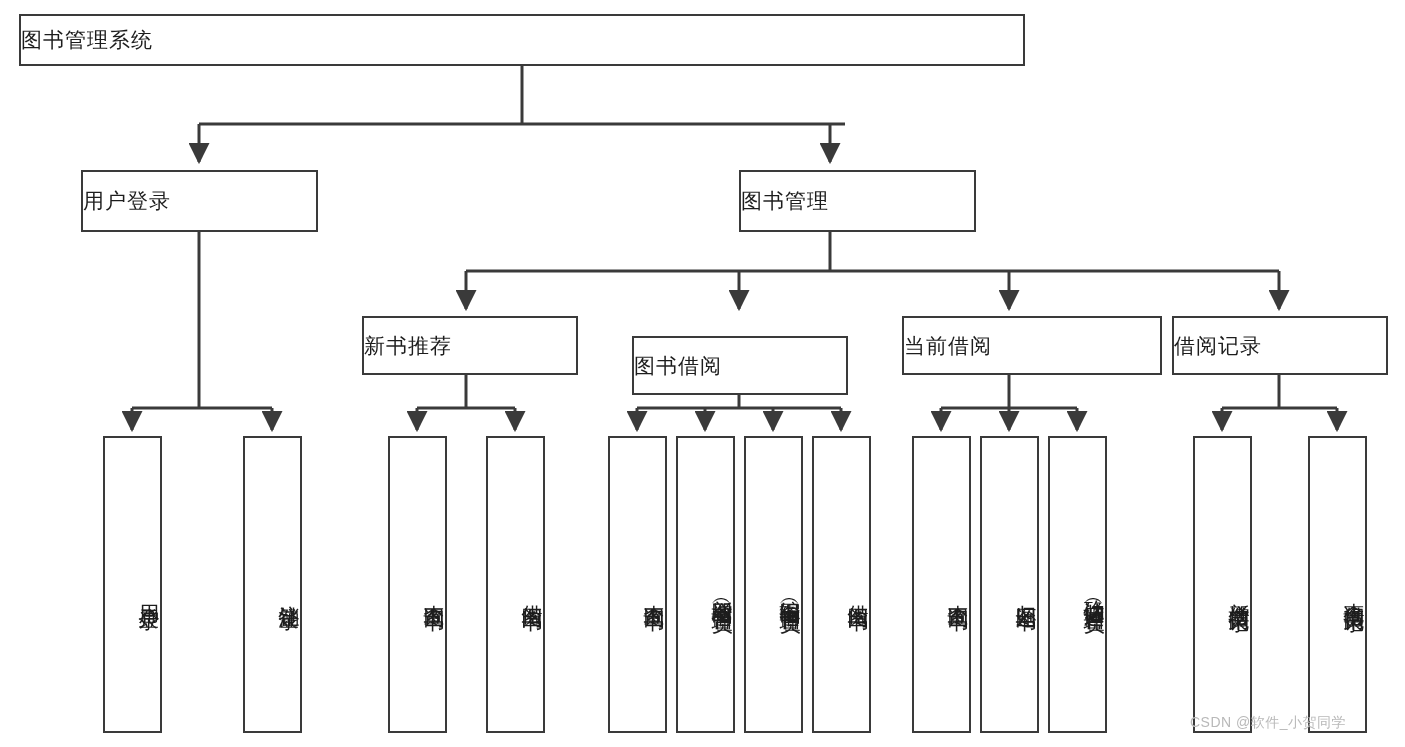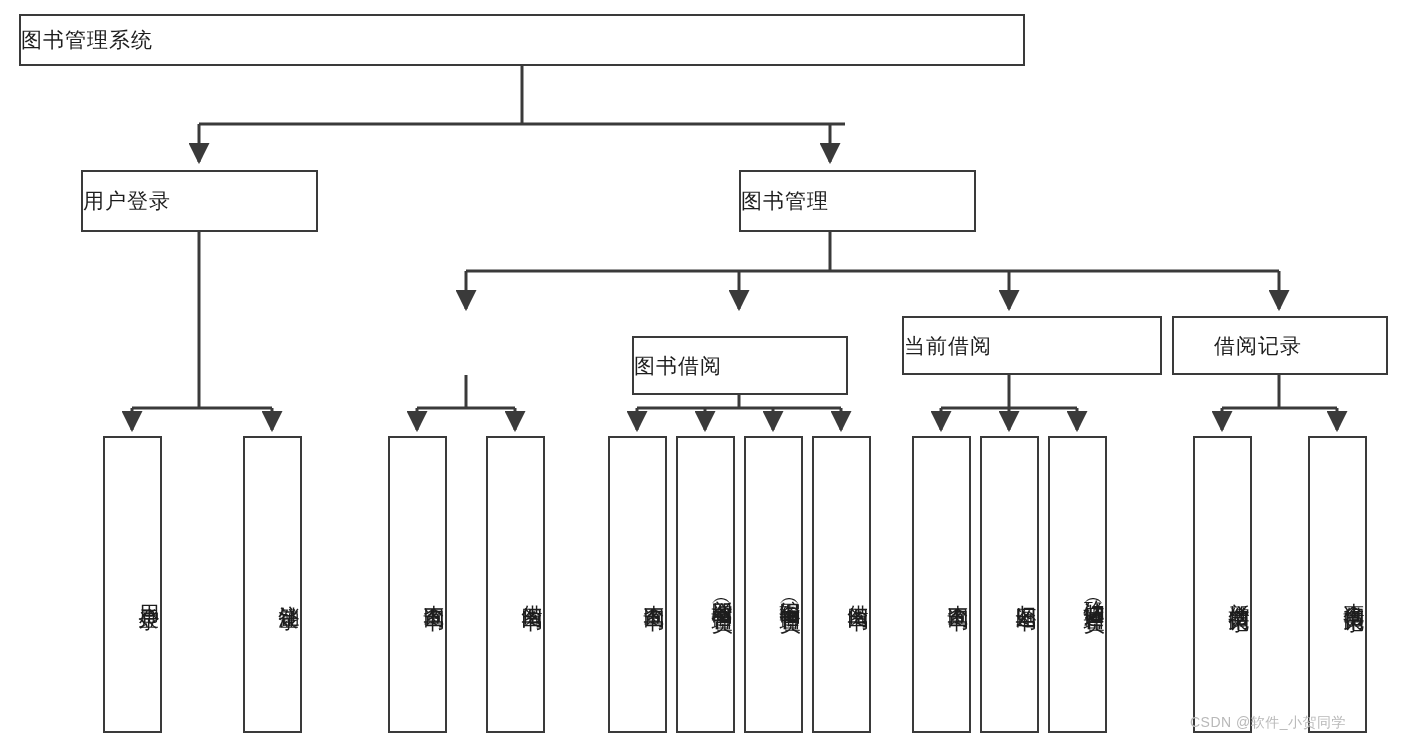--- a/index.html
+++ b/index.html
@@ -118,27 +118,30 @@
     <span>图书管理系统</span>
   </div>
 
   <div class="node horiz" style="left:81px; top:170px; width:237px; height:62px;">
     <span>用户登录</span>
   </div>
   <div class="node horiz" style="left:711px; top:170px; width:237px; height:62px;margin-left:28px;">
     <span>图书管理</span>
   </div>
 
+  <div class="node horiz" style="left:362px; top:316px; width:216px; height:59px;">
+    <span>新书推荐</span>
+  </div>
   <div class="node horiz" style="left:632px; top:316px; width:216px; height:59px;margin-top:20px;">
     <span>图书借阅</span>
   </div>
   <div class="node horiz" style="left:902px; top:316px; width:260px; height:59px;">
     <span>当前借阅</span>
   </div>
-  <div class="node horiz" style="left:1172px; top:316px; width:216px; height:59px;padding-left:40px;">
+  <div class="node horiz" style="left:1172px; top:316px; width:216px; height:59px;">
     <span>借阅记录</span>
   </div>
 
   <div class="node vert" style="left:103px; top:436px; width:59px; height:297px;">
     <span>用户登录</span>
   </div>
   <div class="node vert" style="left:243px; top:436px; width:59px; height:297px;">
     <span>注销登录</span>
   </div>
 

